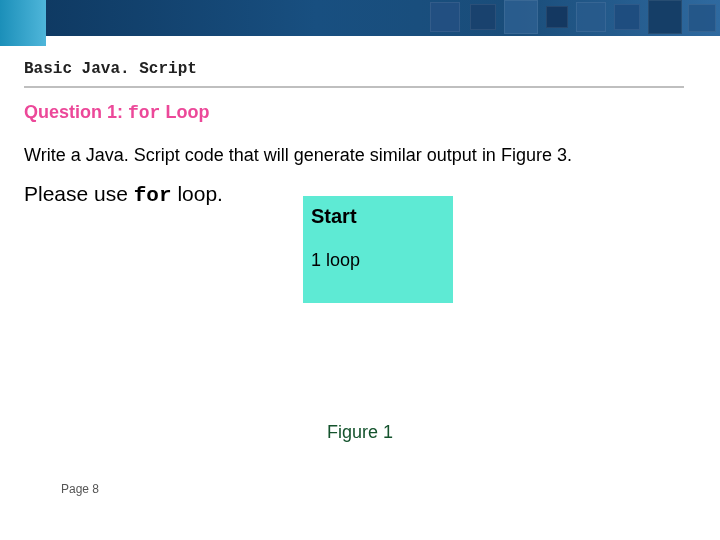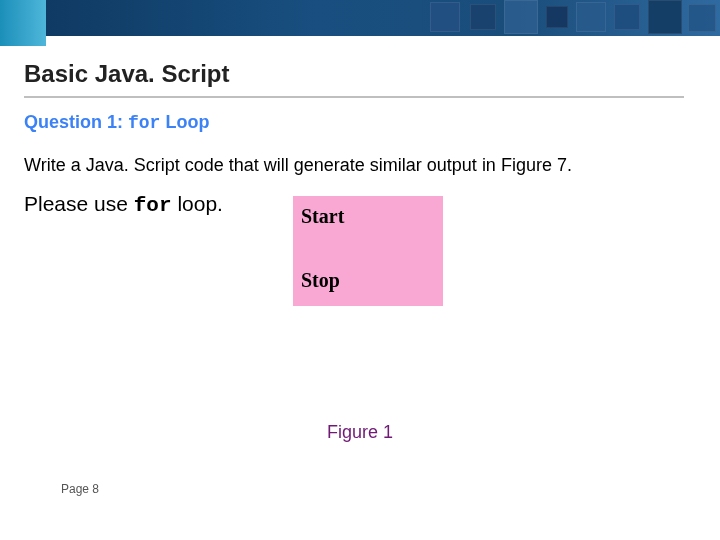--- a/index.html
+++ b/index.html
@@ -30,74 +30,75 @@
   .banner-squares {
     position: absolute;
     right: 0; top: 0; height: 36px; width: 300px;
   }
   .sq {
     position: absolute;
     border: 1px solid rgba(255,255,255,0.08);
   }
   .heading {
     margin: 14px 0 0 24px;
-    font-size: 24px;
+    font-size: 16px;
     font-weight: bold;
     color: #222;
+    font-family: Liberation Mono, monospace;
   }
   .rule {
     margin: 8px 0 0 24px;
     width: 660px;
     height: 2px;
     background: #bfbfbf;
   }
   .question {
     margin: 14px 0 0 24px;
     font-size: 18px;
     font-weight: bold;
-    color: #3b82f6;
+    color: #ec4899;
   }
   .question code, .body-line code {
     font-family: "Courier New", Courier, monospace;
     font-weight: bold;
   }
   .body-line {
     margin: 22px 0 0 24px;
     font-size: 18px;
     color: #000;
   }
   .body-line2 {
     margin: 16px 4px 0 24px;
     font-size: 21px;
     color: #000;
   }
   .figure-box {
     position: absolute;
-    left: 293px;
+    left: 303px;
     top: 196px;
     width: 150px;
     padding: 6px 8px 12px 8px;
-    background: #f9a8d4;
-    font-family: Liberation Serif, serif;
+    background: #5eead4;
+    font-family: Liberation Sans, sans-serif;
     font-size: 18px;
     color: #000;
     line-height: 1.4;
   }
   .figure-box .start, .figure-box .stop {
     font-weight: bold;
     font-size: 20px;
   }
   .figure-box .gap { height: 18px; }
   .figure-caption {
     position: absolute;
     left: 0; width: 720px;
     top: 422px;
     text-align: center;
     font-size: 18px;
-    color: #701a75;
+    color: #14532d;
   }
   .page-num {
     position: absolute;
     left: 30px;
     bottom: 44px;
     font-size: 12px;
     color: #555;
     margin-left: 31px;
   }
 </style>
@@ -120,28 +121,28 @@
   </div>
 </div>
 
 <div class="heading">Basic Java. Script</div>
 <div class="rule"></div>
 
 <div class="question">
   <span>Question 1: </span><code>for</code><span> Loop</span>
 </div>
 
-<div class="body-line">Write a Java. Script code that will generate similar output in Figure 7.</div>
+<div class="body-line">Write a Java. Script code that will generate similar output in Figure 3.</div>
 
 <div class="body-line2 body-line">
   <span>Please use </span><code>for</code><span> loop.</span>
 </div>
 
 <div class="figure-box">
   <div class="start">Start</div>
   <div class="gap"></div>
+  <div>1 loop</div>
   <div class="gap"></div>
-  <div class="stop">Stop</div>
 </div>
 
 <div class="figure-caption">Figure 1</div>
 
 <div class="page-num">Page 8</div>
 
 </body></html>

